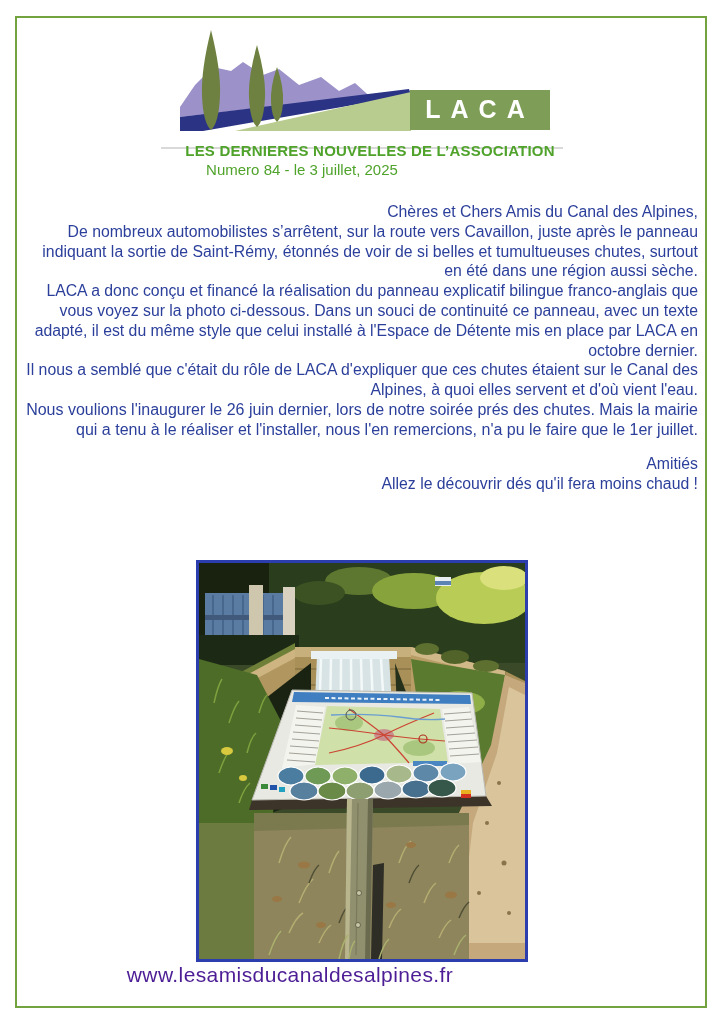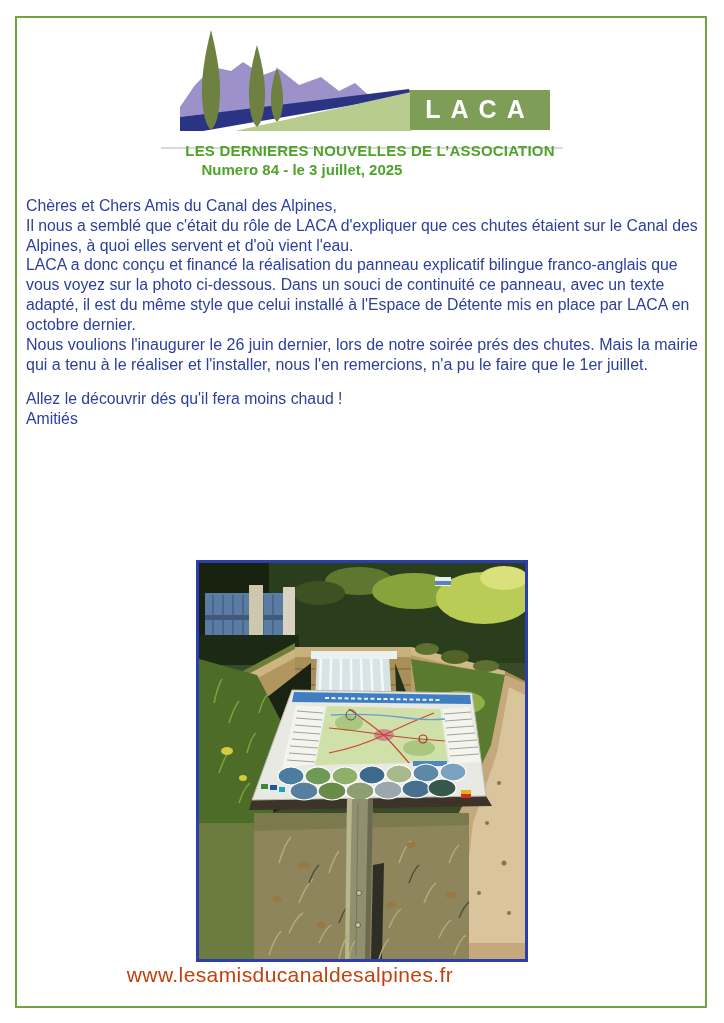--- a/index.html
+++ b/index.html
@@ -18,39 +18,39 @@
   .logo-underline{
     position:absolute;top:147px;left:50%;transform:translateX(-50%);
     width:402px;height:2px;background:#d9d9d9;
   }
   .headline{
     position:absolute;top:142px;left:0;width:724px;text-align:center;
     color:#4fa32b;font-size:15px;font-weight:bold;letter-spacing:0.2px;padding-left:8px;
   }
   .subhead{
     position:absolute;top:161px;left:0;width:604px;text-align:center;
-    color:#4fa32b;font-size:15px;font-weight:bold;
+    color:#4fa32b;font-size:15px;font-weight:normal;
   }
   .body-text{
-    position:absolute;top:196px;left:26px;width:672px;text-align:left;
+    position:absolute;top:202px;left:26px;width:672px;text-align:right;
     color:#2b3f9b;
   }
   .body-text p{margin:0;}
   .para{font-size:15.8px;line-height:19.8px;}
   .para-small{font-size:16px;line-height:20px;}
   .closing{margin-top:14px;}
   .closing p{font-size:15.8px;line-height:20px;}
   .photo-frame{
     position:absolute;left:196px;top:560px;width:332px;height:402px;
     border:3px solid #2c3dad;box-sizing:border-box;background:#3a4a28;
   }
   .photo-frame svg{display:block;}
   .footer-url{
     position:absolute;top:963px;left:0;width:580px;text-align:center;
-    color:#c2410c;font-size:21px;letter-spacing:0.4px;cursor:pointer;
+    color:#4c1d95;font-size:21px;letter-spacing:0.4px;cursor:pointer;
   }
 </style>
 </head>
 <body>
 
 <div class="page-border"></div>
 
 <div class="logo-wrap">
   <svg width="378" height="106" viewBox="0 0 378 106">
 
@@ -73,26 +73,27 @@
     <text x="307" y="93" text-anchor="middle" fill="#ffffff" font-size="25" font-weight="bold" letter-spacing="10" font-family="Liberation Sans, sans-serif">LACA</text>
   </svg>
 </div>
 <div class="logo-underline"></div>
 
 <div class="headline">LES DERNIERES NOUVELLES DE L’ASSOCIATION</div>
 <div class="subhead">Numero 84 - le 3 juillet, 2025</div>
 
 <div class="body-text">
   <p class="para">Chères et Chers Amis du Canal des Alpines,</p>
+  <p class="para">De nombreux automobilistes s’arrêtent, sur la route vers Cavaillon, juste après le panneau indiquant la sortie de Saint-Rémy, étonnés de voir de si belles et tumultueuses chutes, surtout en été dans une région aussi sèche.</p>
+  <p class="para">LACA a donc conçu et financé la réalisation du panneau explicatif bilingue franco-anglais que vous voyez sur la photo ci-dessous. Dans un souci de continuité ce panneau, avec un texte adapté, il est du même style que celui installé à l'Espace de Détente mis en place par LACA en octobre dernier.</p>
   <p class="para">Il nous a semblé que c'était du rôle de LACA d'expliquer que ces chutes étaient sur le Canal des Alpines, à quoi elles servent et d'où vient l'eau.</p>
-  <p class="para">LACA a donc conçu et financé la réalisation du panneau explicatif bilingue franco-anglais que vous voyez sur la photo ci-dessous. Dans un souci de continuité ce panneau, avec un texte adapté, il est du même style que celui installé à l'Espace de Détente mis en place par LACA en octobre dernier.</p>
   <p class="para-small">Nous voulions l'inaugurer le 26 juin dernier, lors de notre soirée prés des chutes. Mais la mairie qui a tenu à le réaliser et l'installer, nous l'en remercions, n'a pu le faire que le 1er juillet.</p>
   <div class="closing">
+    <p>Amitiés</p>
     <p>Allez le découvrir dés qu'il fera moins chaud !</p>
-    <p>Amitiés</p>
   </div>
 </div>
 
 <div class="photo-frame">
   <svg width="326" height="396" viewBox="0 0 326 396">
 
     <g>
       <rect x="0" y="0" width="326" height="100" fill="#2a3d1c"></rect>
       <rect x="0" y="0" width="70" height="85" fill="#18220f"></rect>
       <ellipse cx="160" cy="18" rx="34" ry="14" fill="#5d7630"></ellipse>

